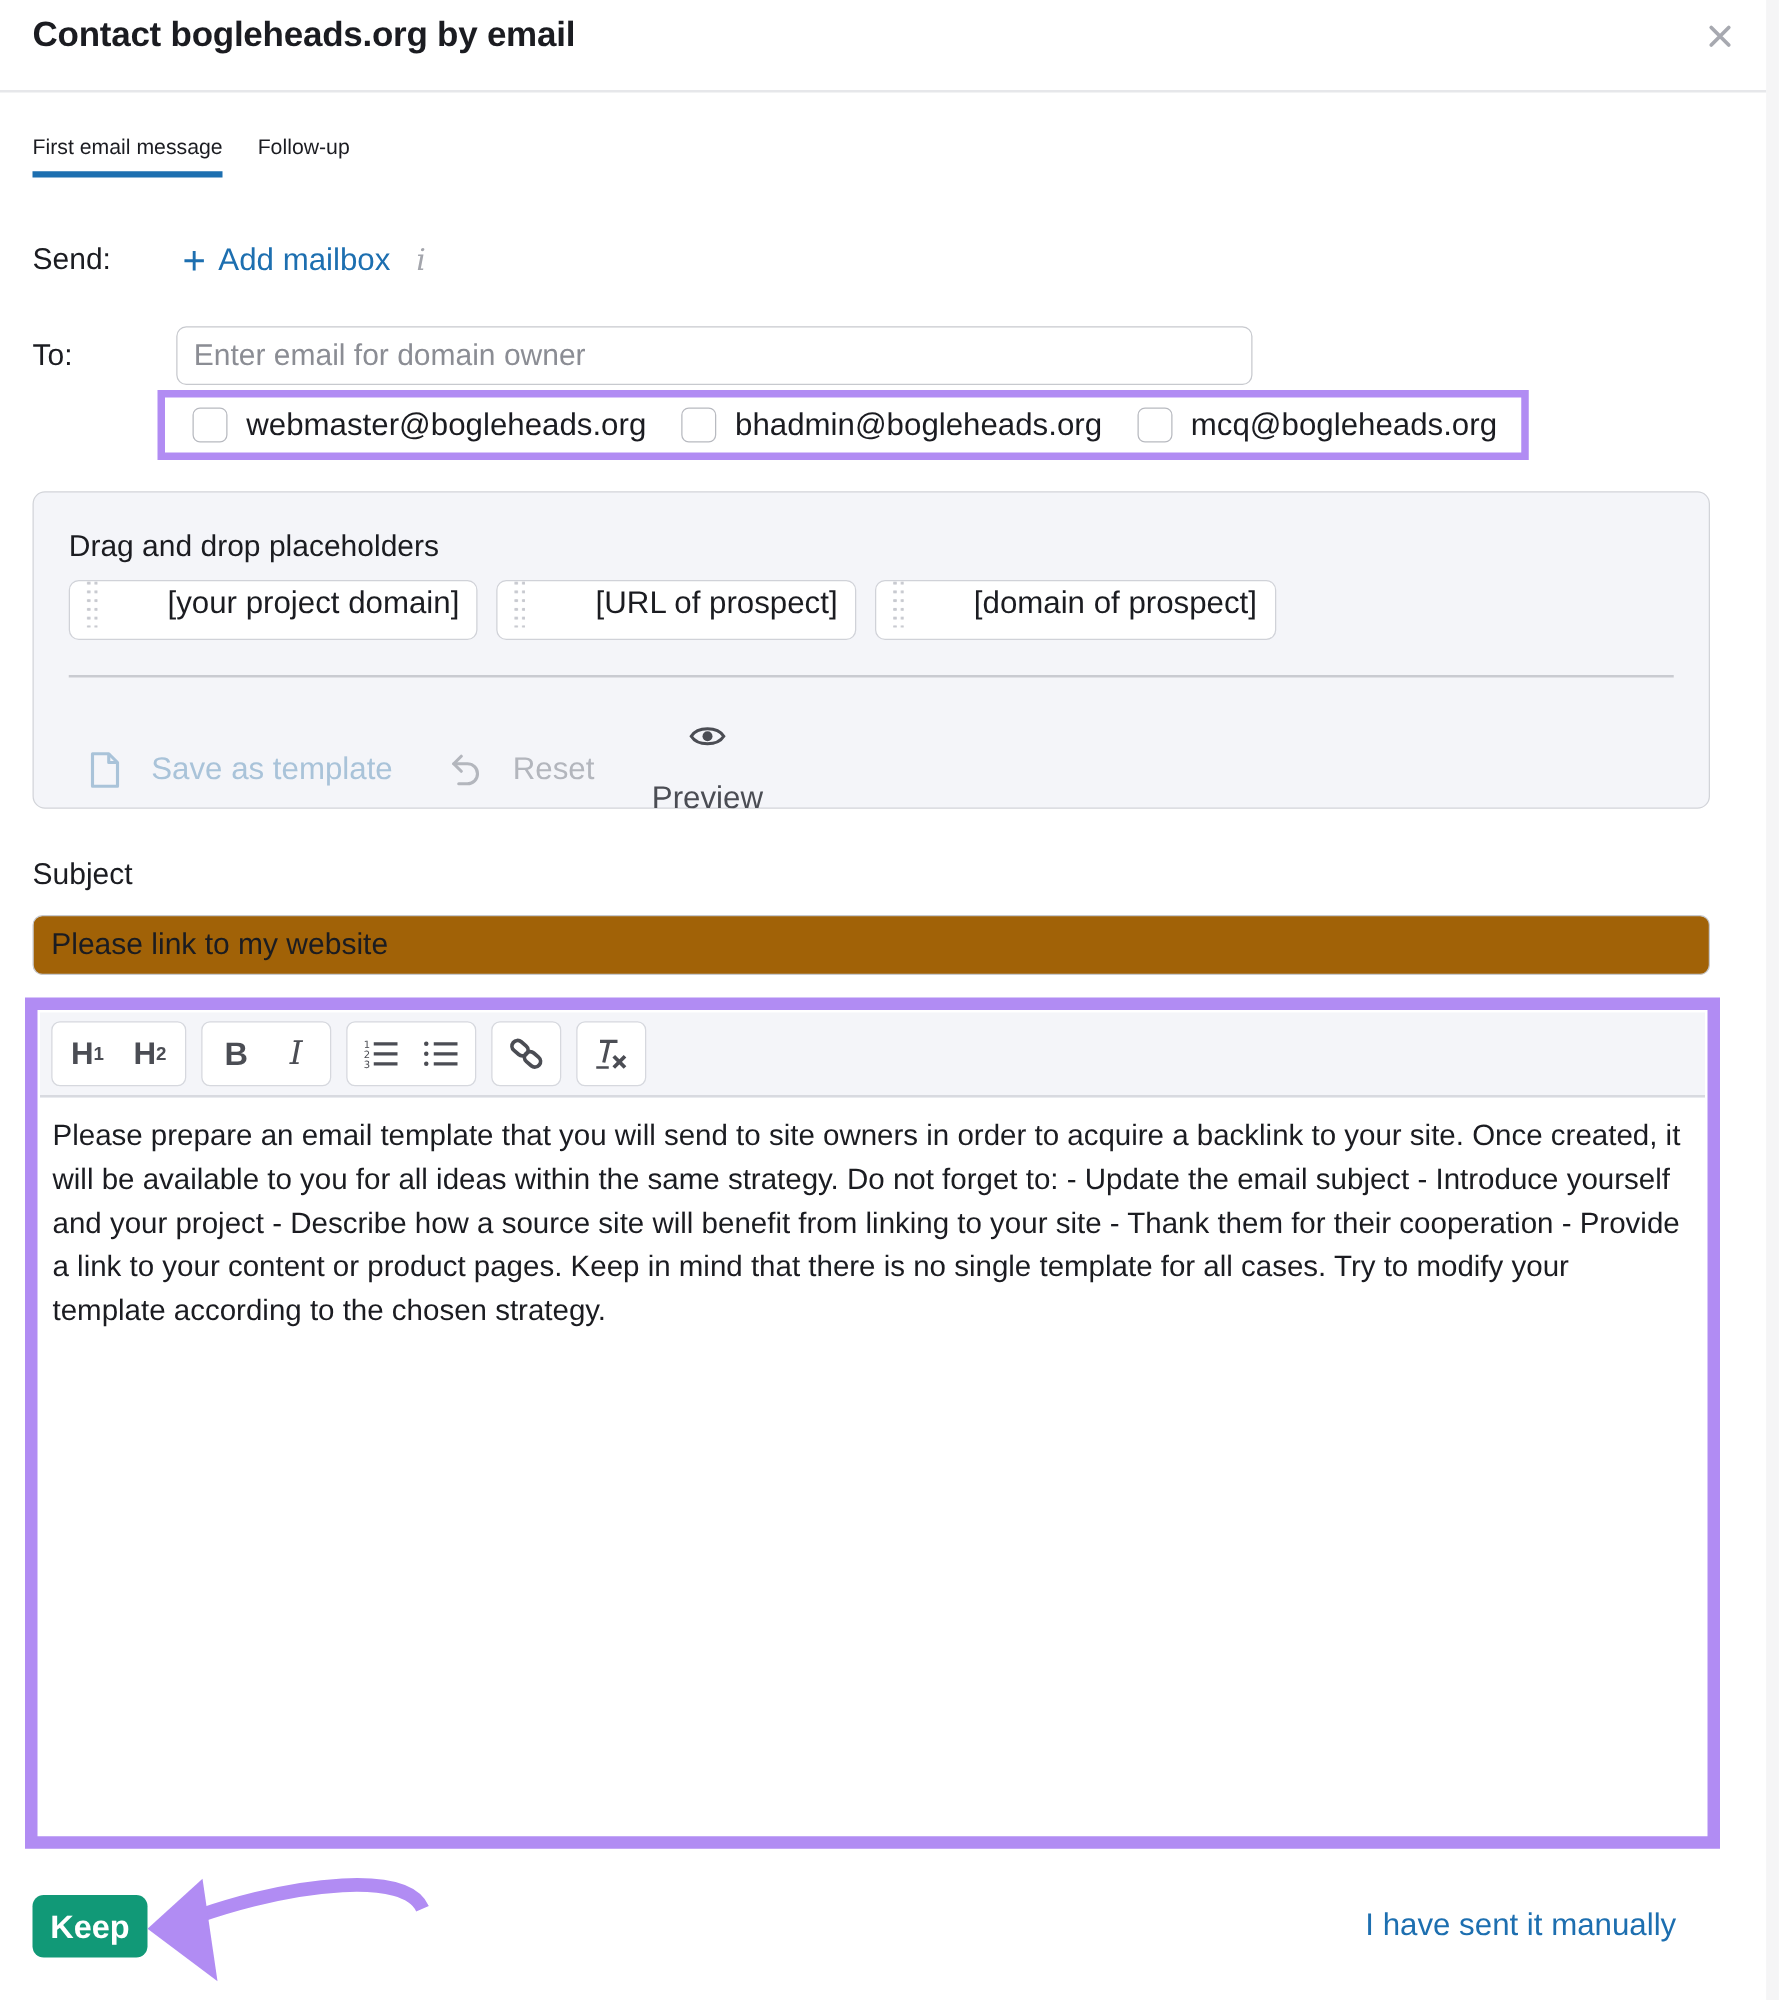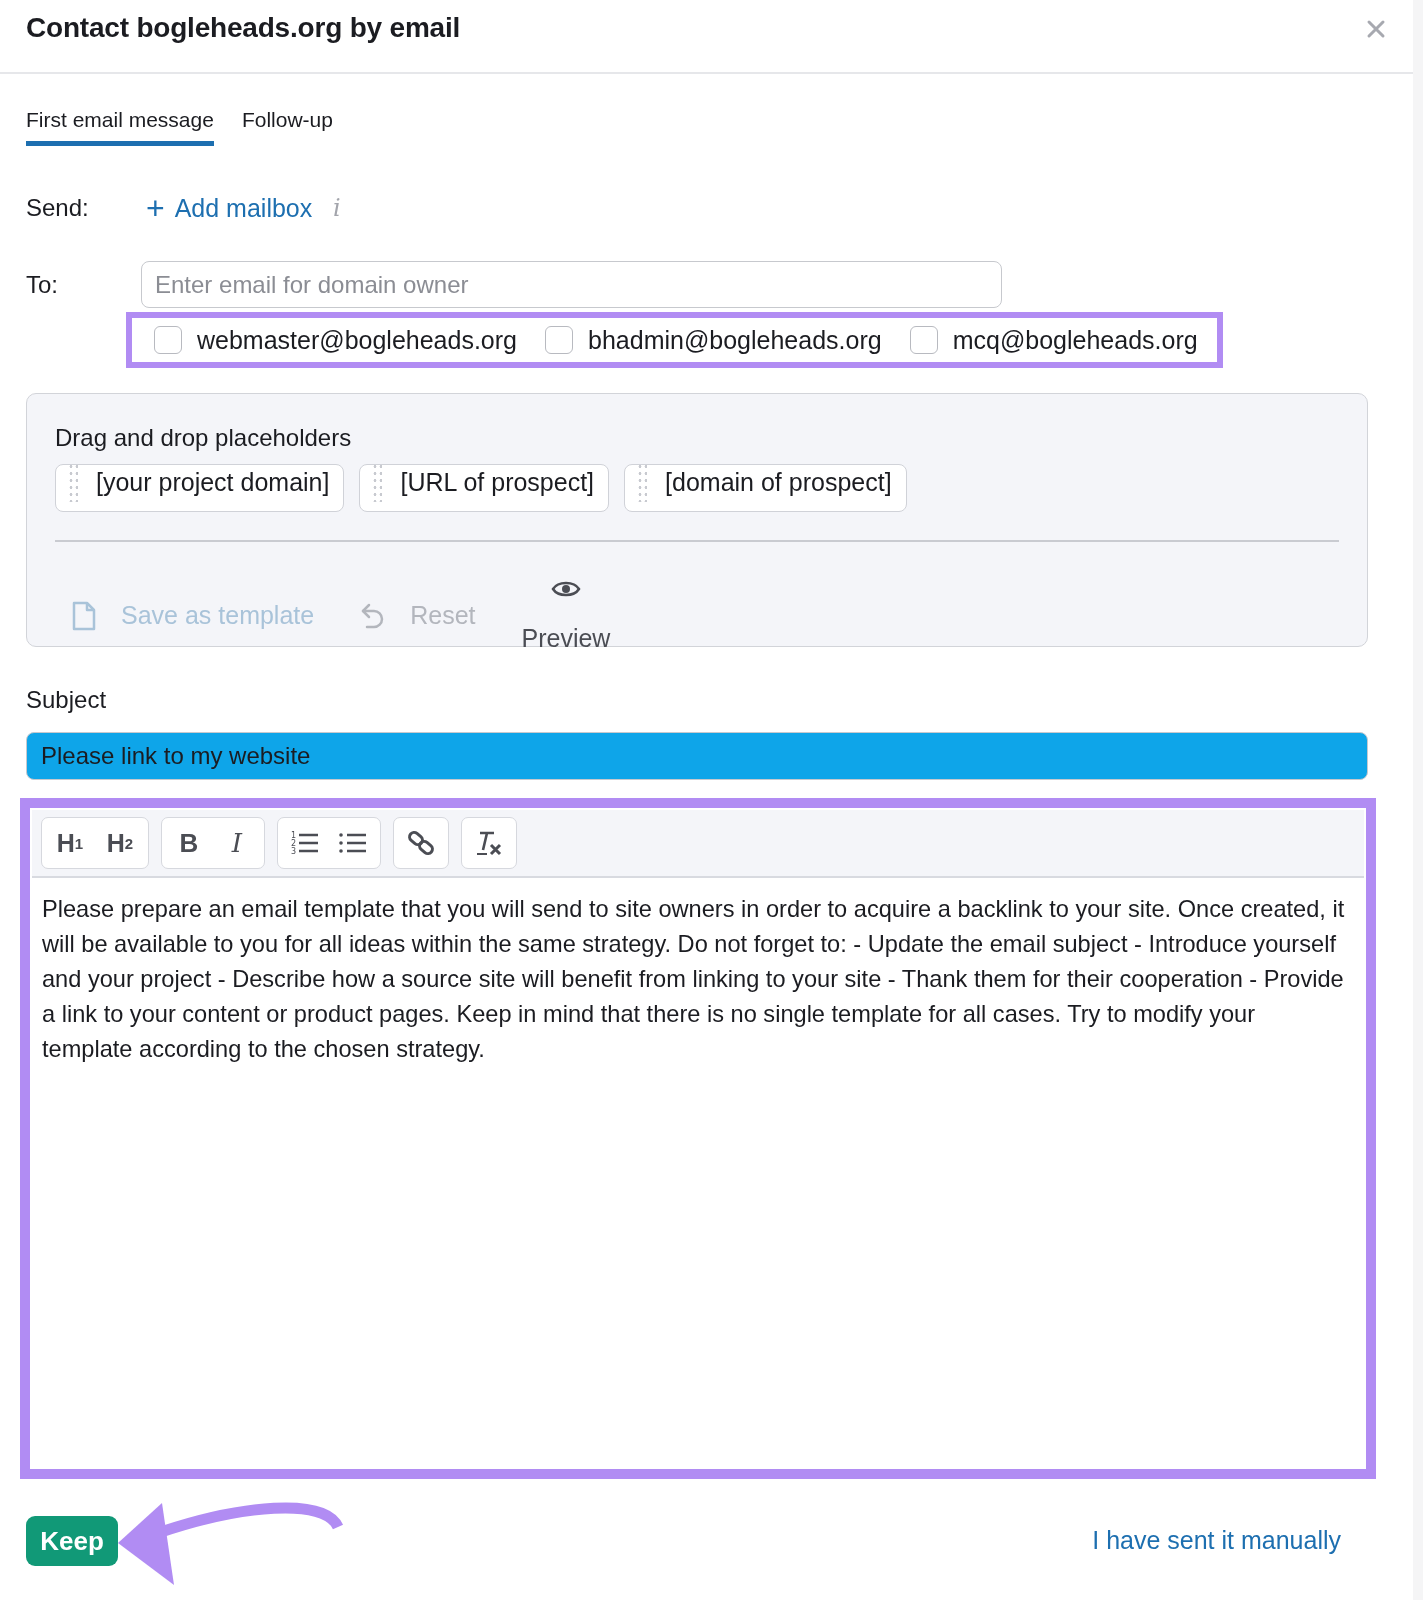--- a/index.html
+++ b/index.html
@@ -7,52 +7,52 @@
   body { font-family: "Liberation Sans", "DejaVu Sans", sans-serif; color: #222; position: relative; }
 
   .dialog { position: absolute; left: 0; top: 0; width: 1413px; height: 1600px; background: #ffffff; }
 
   .header { height: 74px; border-bottom: 2px solid #e6e7ea; position: relative; }
   .title { position: absolute; left: 26px; top: 12px; font-size: 28px; font-weight: bold; color: #1b1c21; letter-spacing: -0.2px; }
   .close { position: absolute; right: 22px; top: 14px; width: 30px; height: 30px; cursor: pointer; }
   .close svg { width: 30px; height: 30px; }
 
   .tabs { position: absolute; left: 26px; top: 108px; display: flex; gap: 28px; }
-  .tab { font-size: 21px; color: #1b1c21; padding-bottom: 10px; cursor: pointer; position: relative; }
+  .tab { font-size: 17px; color: #1b1c21; padding-bottom: 10px; cursor: pointer; position: relative; }
   .tab.active::after { content: ""; position: absolute; left: 0; right: 0; bottom: -4px; height: 5px; background: #1d6fb0; }
 
   .row-label { position: absolute; left: 26px; font-size: 24px; color: #1b1c21; }
   .add-mailbox { position: absolute; left: 146px; top: 192px; display: flex; align-items: center; gap: 10px; color: #1d6fb0; font-size: 25px; cursor: pointer; }
   .add-mailbox .plus { font-size: 32px; line-height: 1; font-weight: 300; }
   .info-icon { position: absolute; left: 333px; top: 194px; font-family: "DejaVu Serif", serif; font-style: italic; font-size: 24px; color: #a3a5ac; }
 
   .to-input { position: absolute; left: 141px; top: 261px; width: 861px; height: 47px; border: 1.5px solid #c7c9ce; border-radius: 8px; padding: 0 13px; font-size: 24px; color: #1b1c21; font-family: "Liberation Sans", sans-serif; outline: none; }
   .to-input::placeholder { color: #8b8d94; }
 
   .suggest-box { position: absolute; left: 126px; top: 312px; width: 1097px; height: 56px; border: 6px solid #b18cf3; background: #fff; display: flex; align-items: center; padding-left: 22px; }
   .suggest { display: flex; align-items: center; margin-right: 28px; cursor: pointer; }
   .cb { width: 28px; height: 28px; border: 1.5px solid #b8bac0; border-radius: 6px; background: #fff; margin-right: 15px; }
   .suggest span.lbl { font-size: 25px; color: #1b1c21; }
 
   .ph-panel { position: absolute; left: 26px; top: 393px; width: 1342px; height: 254px; background: #f4f5f9; border: 1.5px solid #d2d4d9; border-radius: 10px; }
   .ph-title { position: absolute; left: 28px; top: 30px; font-size: 24px; color: #1b1c21; }
   .chips { position: absolute; left: 28px; top: 70px; display: flex; gap: 15px; }
-  .chip { height: 48px; background: #fff; border: 1.5px solid #d0d2d8; border-radius: 8px; display: flex; align-items: center; padding: 0 14px 12px 12px; cursor: grab; }
+  .chip { height: 48px; background: #fff; border: 1.5px solid #d0d2d8; border-radius: 8px; display: flex; align-items: center; padding: 0 14px 12px 12px; cursor: grab; gap: 38px; }
   .grip { width: 10px; height: 40px; margin-right: 18px; background-image: radial-gradient(circle, #c8cad0 1.3px, transparent 1.6px); background-size: 6px 7px; background-position: 0 1px; }
   .chip span.lbl { font-size: 25px; color: #1b1c21; }
   .ph-divider { position: absolute; left: 28px; right: 28px; top: 146px; height: 2px; background: #c9cbd1; }
   .actions { position: absolute; left: 44px; top: 184px; display: flex; align-items: center; gap: 46px; }
   .action { display: flex; align-items: center; gap: 24px; font-size: 25px; cursor: pointer; }
   .action.disabled { color: #a9c3d9; }
   .action.reset { color: #b3b6bd; }
   .action.preview { color: #4b4d54; flex-direction: column; }
   .action svg { display: block; }
 
   .subject-label { position: absolute; left: 26px; top: 686px; font-size: 24px; color: #1b1c21; }
-  .subject-input { position: absolute; left: 26px; top: 732px; width: 1342px; height: 48px; border: 1.5px solid #c7c9ce; border-radius: 8px; padding: 0 14px; font-size: 24px; color: #1b1c21; font-family: "Liberation Sans", sans-serif; outline: none; background: #0ea5e9; }
+  .subject-input { position: absolute; left: 26px; top: 732px; width: 1342px; height: 48px; border: 1.5px solid #c7c9ce; border-radius: 8px; padding: 0 14px; font-size: 24px; color: #1b1c21; font-family: "Liberation Sans", sans-serif; outline: none; background: #a16207; }
 
   .editor-hl { position: absolute; left: 20px; top: 798px; width: 1356px; height: 681px; border: 10px solid #b18cf3; background: #fff; }
   .toolbar { position: absolute; left: 2px; top: 2px; right: 2px; height: 68px; background: #f4f5f9; border-bottom: 2px solid #d8dae0; display: flex; align-items: center; padding-left: 9px; gap: 12px; }
   .tgroup { height: 52px; background: #fff; border: 1.5px solid #d6d8de; border-radius: 7px; display: flex; align-items: center; padding: 0 10px; gap: 14px; }
   .tbtn { width: 34px; height: 34px; display: flex; align-items: center; justify-content: center; cursor: pointer; color: #4b4d54; font-size: 26px; }
   .tbtn.h { font-weight: bold; font-size: 25px; width: 36px; }
   .tbtn.h sub { font-size: 15px; vertical-align: -2px; }
   .tbtn.b { font-weight: bold; }
   .tbtn.i { font-family: "DejaVu Serif", serif; font-style: italic; }
   .editor-body { position: absolute; left: 12px; top: 84px; right: 14px; font-size: 23.6px; line-height: 35px; color: #1b1c21; }

